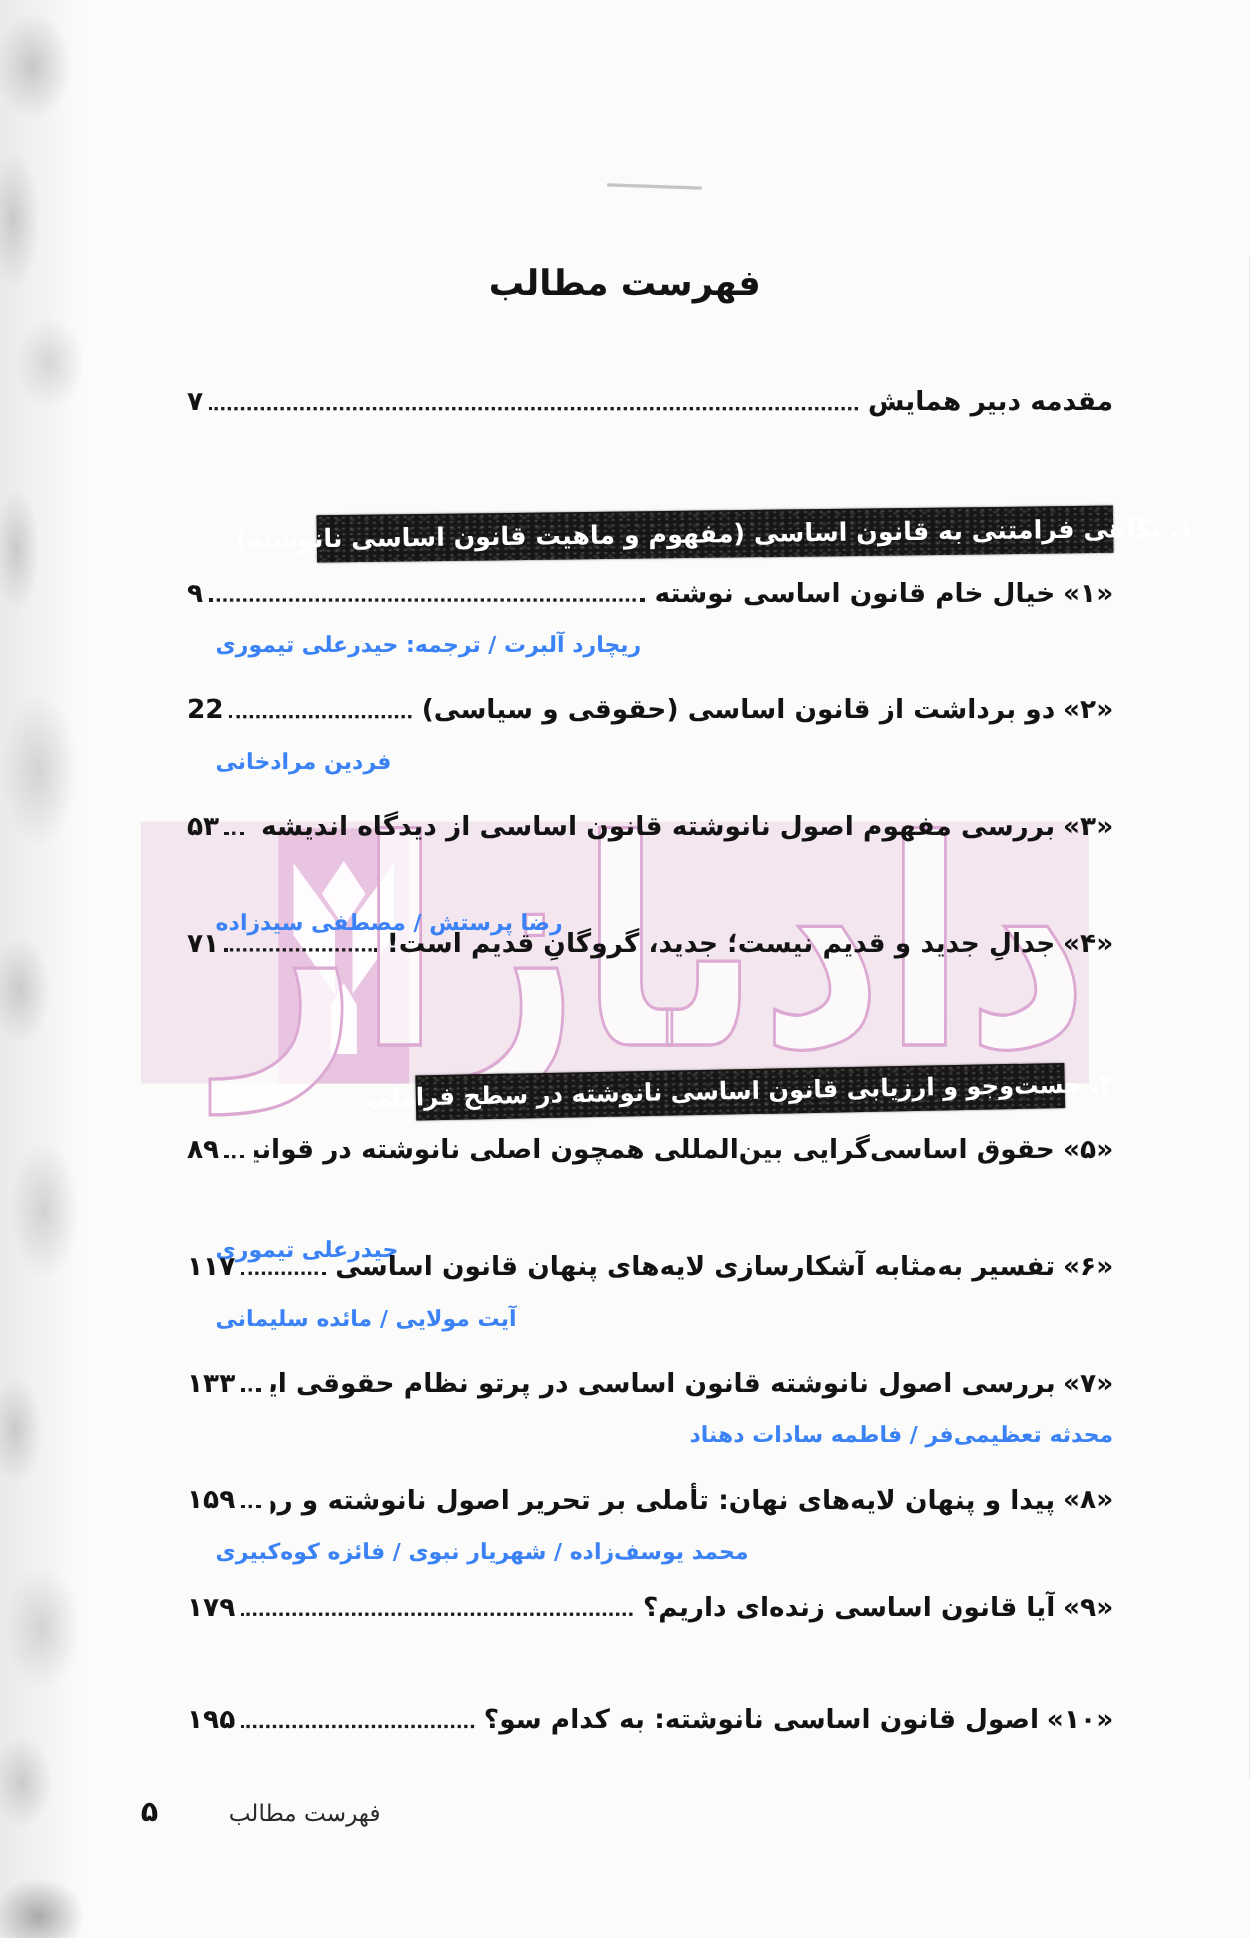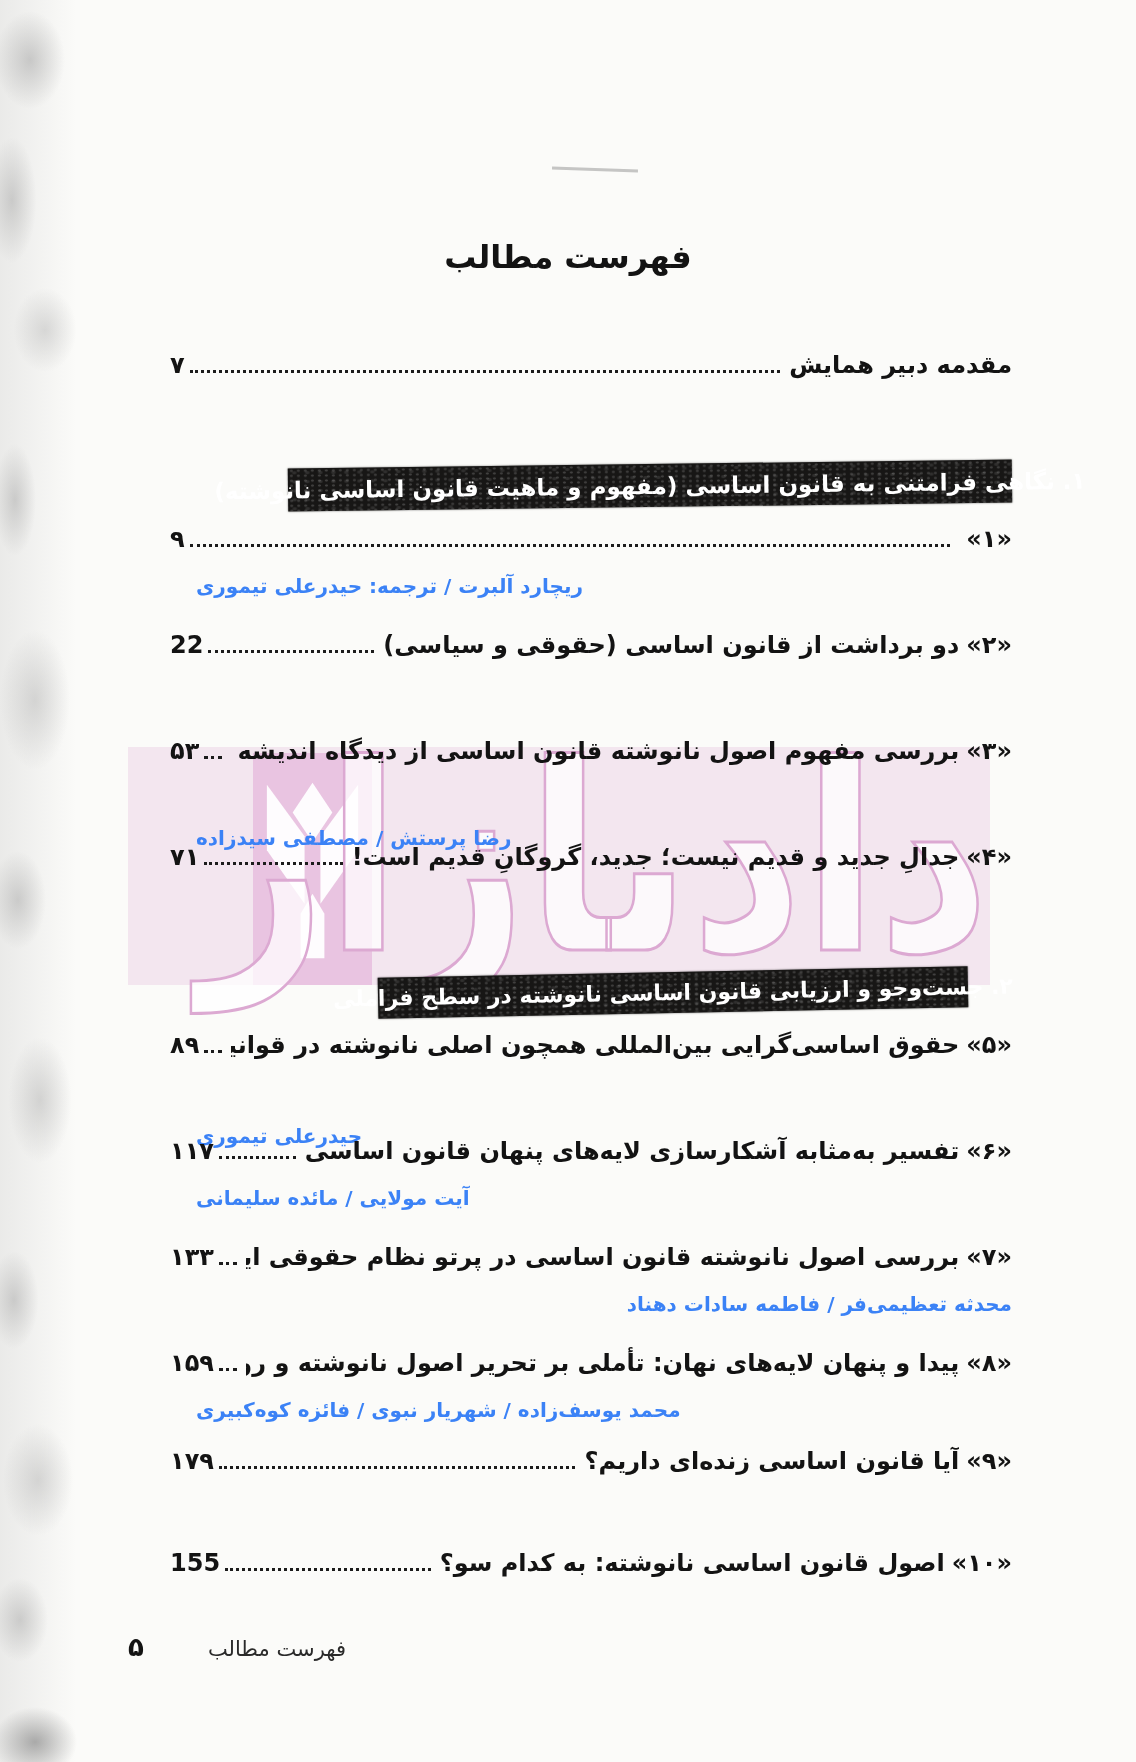--- a/index.html
+++ b/index.html
@@ -110,31 +110,33 @@
     <div class="toc-row" style="top:348px;">
       <span class="etitle">مقدمه دبیر همایش</span>
       <span class="leader"></span>
       <span class="pnum">۷</span>
     </div>
 
     <div class="sec-header sec-header-1">۱. نگاهی فرامتنی به قانون اساسی (مفهوم و ماهیت قانون اساسی نانوشته)</div>
 
     <div class="toc-row" style="top:522px;">
       <span class="marker">«۱»</span>
+      <span class="etitle">خیال خام قانون اساسی نوشته</span>
       <span class="leader"></span>
       <span class="pnum">۹</span>
     </div>
     <div class="authors" style="top:574px;">ریچارد آلبرت / ترجمه: حیدرعلی تیموری</div>
 
     <div class="toc-row" style="top:628px;">
       <span class="marker">«۲»</span>
       <span class="etitle">دو برداشت از قانون اساسی (حقوقی و سیاسی)</span>
       <span class="leader"></span>
       <span class="pnum">22</span>
     </div>
+    <div class="authors" style="top:680px;">فردین مرادخانی</div>
 
     <div class="toc-row" style="top:734px;">
       <span class="marker">«۳»</span>
       <span class="etitle">بررسی مفهوم اصول نانوشته قانون اساسی از دیدگاه اندیشه مشروطه‌خواهی</span>
       <span class="leader"></span>
       <span class="pnum">۵۳</span>
     </div>
     <div class="authors" style="top:826px;">رضا پرستش / مصطفی سیدزاده</div>
 
     <div class="toc-row" style="top:840px;">
@@ -182,21 +184,21 @@
       <span class="marker">«۹»</span>
       <span class="etitle">آیا قانون اساسی زنده‌ای داریم؟</span>
       <span class="leader"></span>
       <span class="pnum">۱۷۹</span>
     </div>
 
     <div class="toc-row" style="top:1546px;">
       <span class="marker">«۱۰»</span>
       <span class="etitle">اصول قانون اساسی نانوشته: به کدام سو؟</span>
       <span class="leader"></span>
-      <span class="pnum">155</span>
+      <span class="pnum">۱۹۵</span>
     </div>
 
     <div class="footer">
       <span class="fpage">۵</span>
       <span class="flabel">فهرست مطالب</span>
     </div>
 
   </div>
 </div>
 

